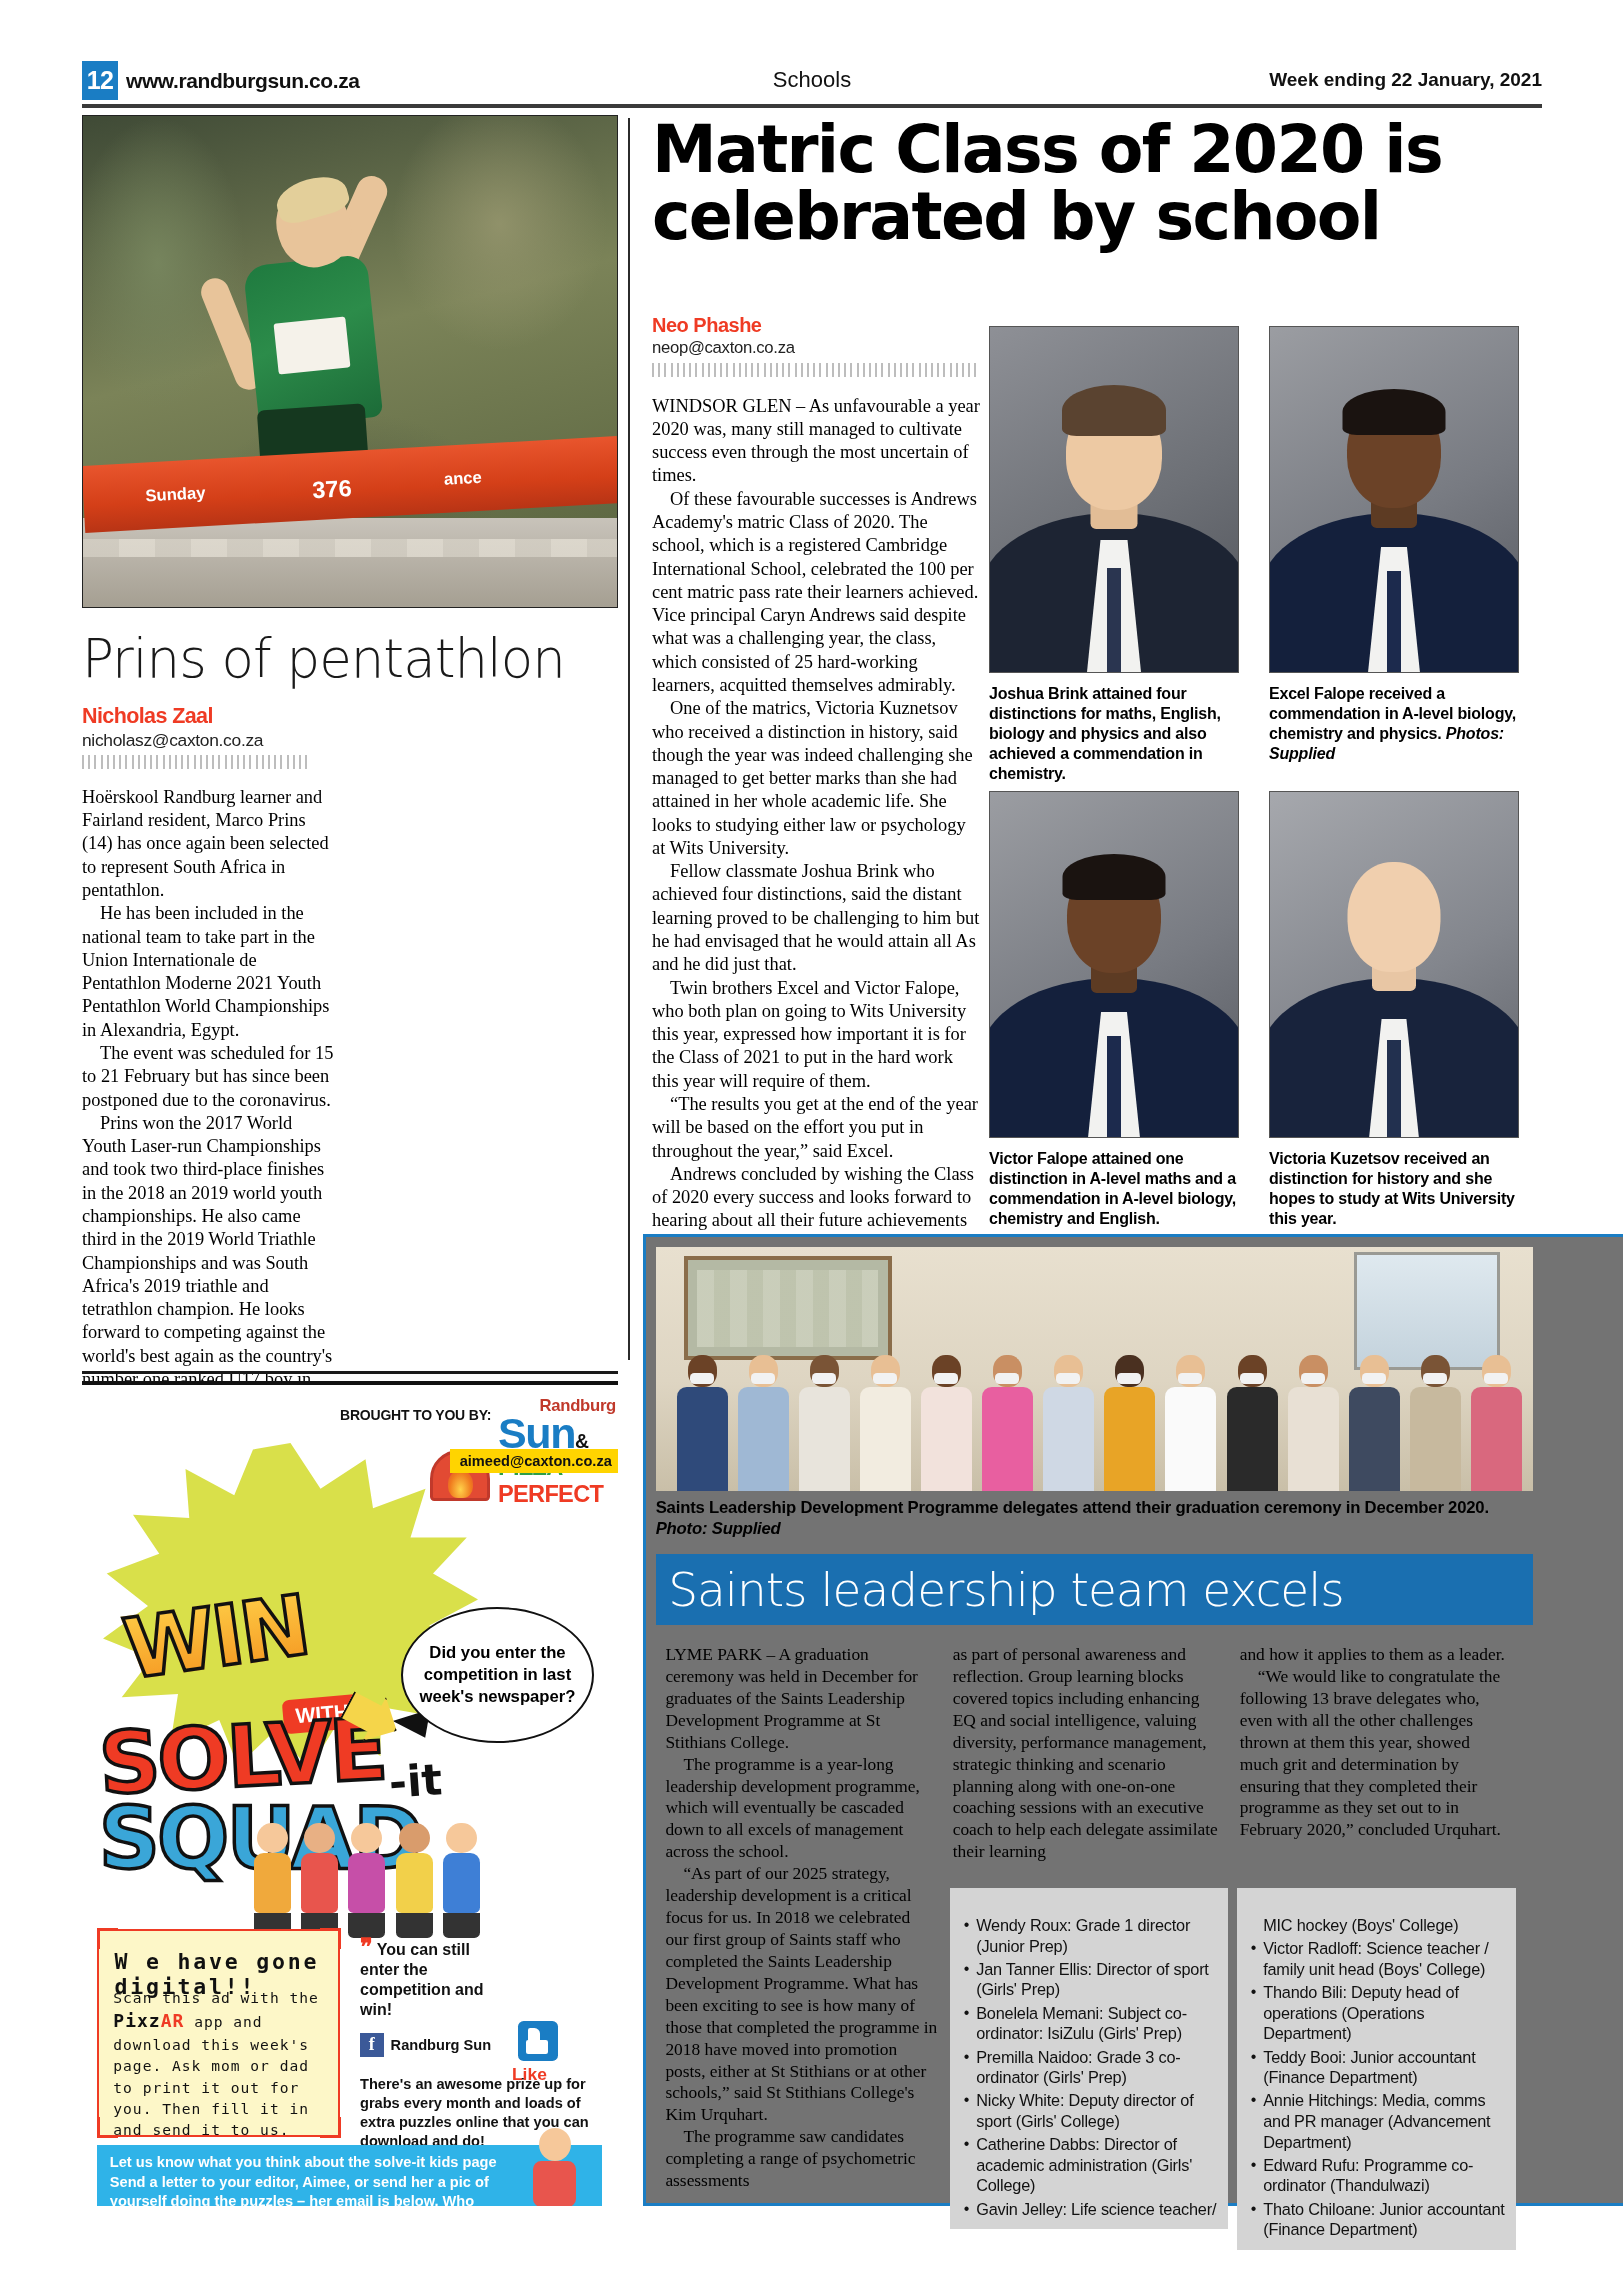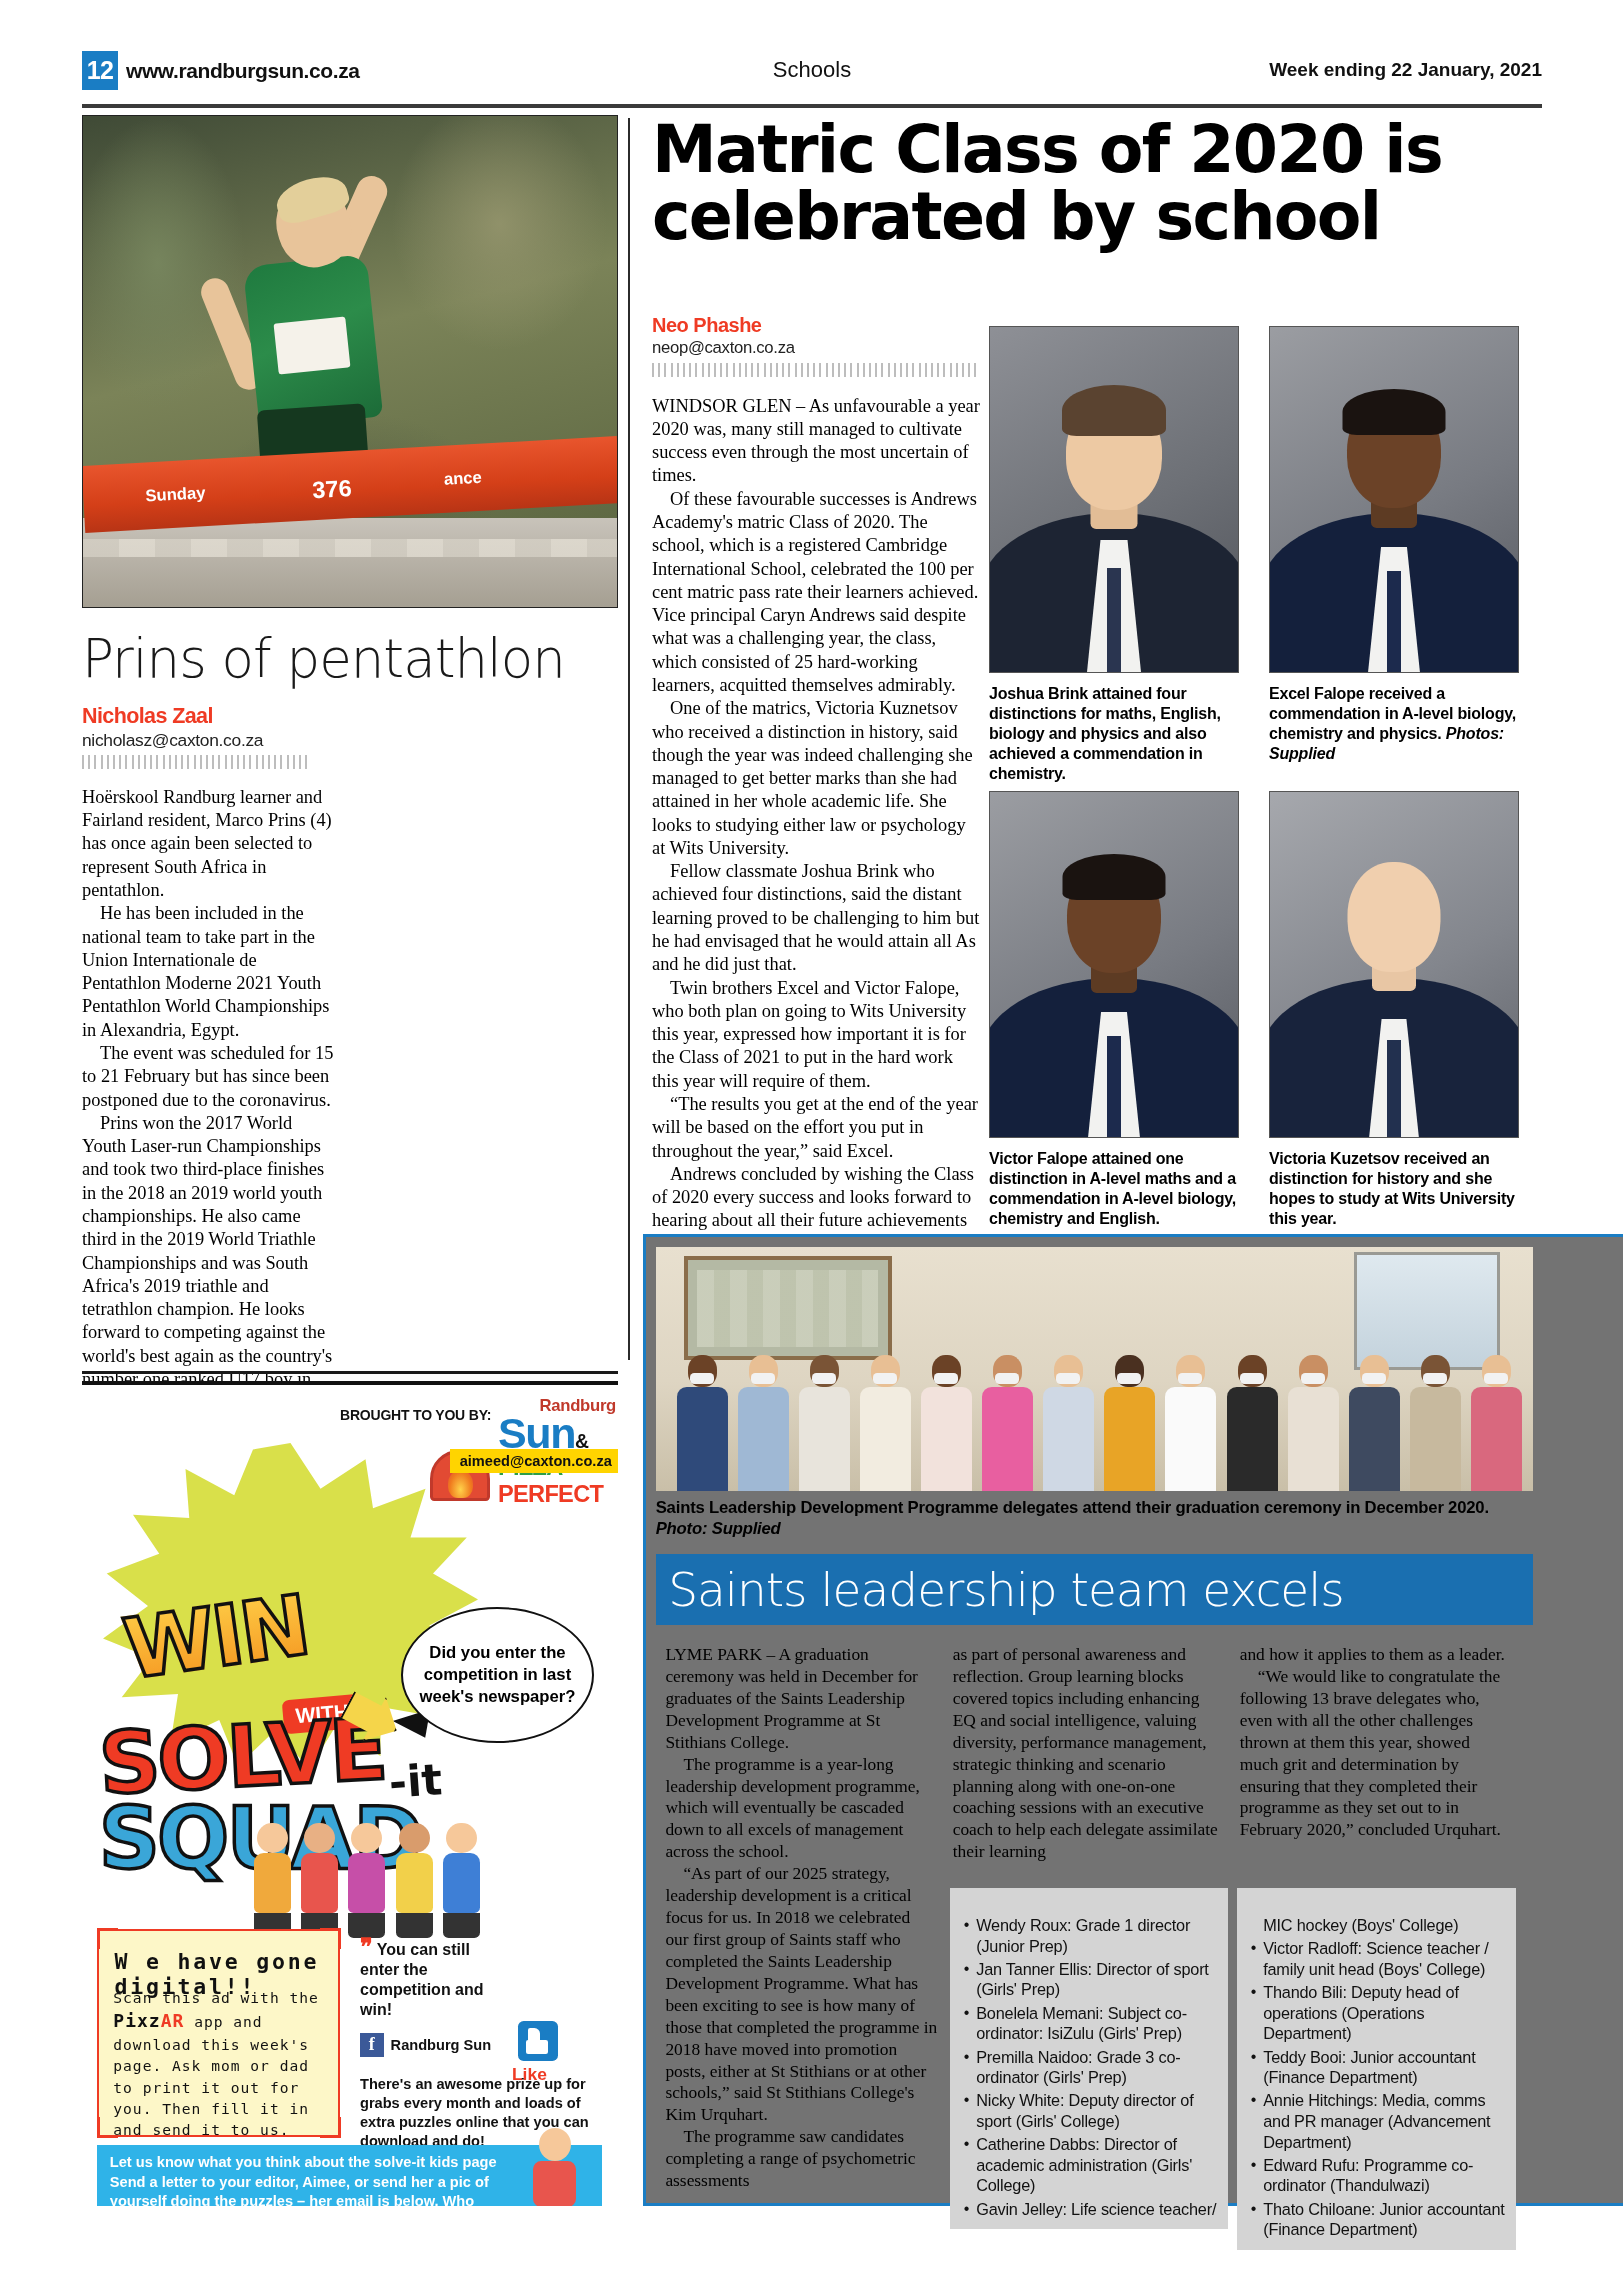--- a/index.html
+++ b/index.html
@@ -5,21 +5,21 @@
   * { box-sizing: border-box; margin: 0; padding: 0; }
   html, body {
     width: 1624px; height: 2295px;
     background: #ffffff;
     font-family: "Liberation Sans", sans-serif;
     overflow: hidden;
   }
   .page { position: relative; width: 1624px; height: 2295px; background:#fff; }
 
   
-  .masthead { position:absolute; left:82px; top:51px; width:1460px; height:43px; }
+  .masthead { position:absolute; left:82px; top:61px; width:1460px; height:43px; }
   .folio-badge {
     position:absolute; left:0; top:0; width:36px; height:39px;
     background:#1a7dc4; color:#fff; font-weight:bold; font-size:25px;
     display:flex; align-items:center; justify-content:center;
     font-family:"Liberation Sans", sans-serif; letter-spacing:-0.7px;
   }
   .site-url {
     position:absolute; left:44px; top:8.3px; font-size:21px; font-weight:bold;
     color:#111; letter-spacing:-0.4px;
   }
@@ -437,21 +437,21 @@
 
     <div class="headline-serifless">Prins of pentathlon</div>
 
     <div class="byline-block">
       <div class="byline-name">Nicholas Zaal</div>
       <div class="byline-mail">nicholasz@caxton.co.za</div>
       <div class="tick-rule"></div>
     </div>
 
     <div class="two-col-body body-serif">
-      <p class="first">Hoërskool Randburg learner and Fairland resident, Marco Prins (4) has once again been selected to represent South Africa in pentathlon.</p>
+      <p class="first">Hoërskool Randburg learner and Fairland resident, Marco Prins (14) has once again been selected to represent South Africa in pentathlon.</p>
       <p>He has been included in the national team to take part in the Union Internationale de Pentathlon Moderne 2021 Youth Pentathlon World Championships in Alexandria, Egypt.</p>
       <p>The event was scheduled for 15 to 21 February but has since been postponed due to the coronavirus.</p>
       <p>Prins won the 2017 World Youth Laser-run Championships and took two third-place finishes in the 2018 an 2019 world youth championships. He also came third in the 2019 World Triathle Championships and was South Africa's 2019 triathle and tetrathlon champion. He looks forward to competing against the world's best again as the country's number one ranked U17 boy in pentathlon.</p>
       <p>“Every single competition brings more experience and more challenges – something I absolutely love and thrive on,” Prins told Caxton Local Media.</p>
       <p>“I am extremely proud to represent my country once again and hopefully bring back more medals.”</p>
       <p>The selection process for the Youth Pentathlon World Championships was handled differently this time, as almost no competitions took place last year. Members of the team were selected based on their performances over the past three years.</p>
       <p>Prins has been selected for South Africa Modern Pentathlon Association and national teams in various sporting codes.</p>
     </div>
   </div>
 

